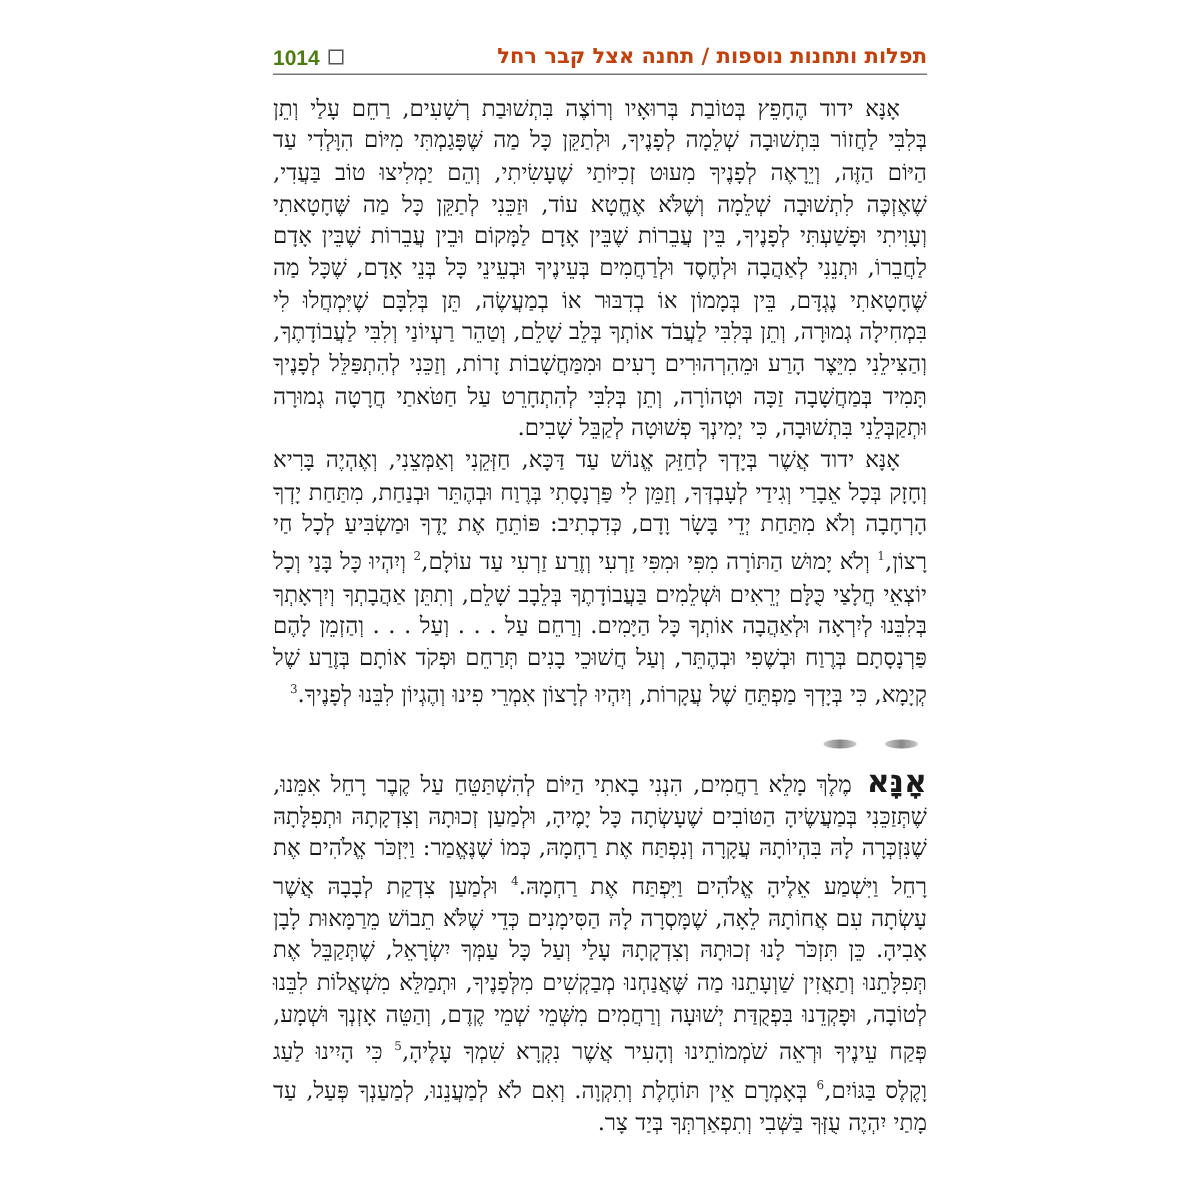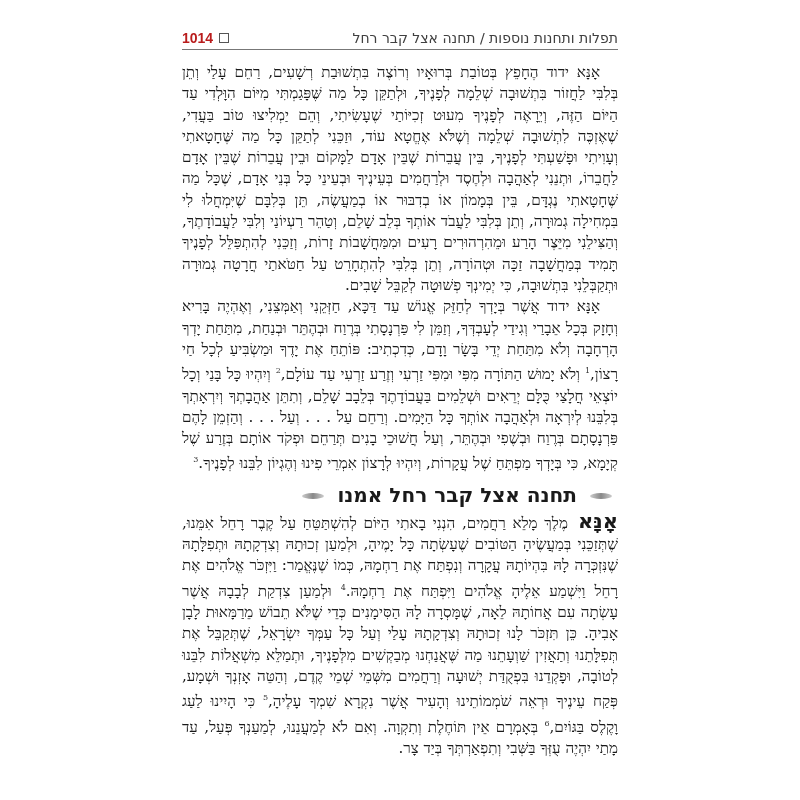--- a/index.html
+++ b/index.html
@@ -8,25 +8,25 @@
     position: absolute; left: 182px; top: 22px; width: 436px;
     direction: rtl; color: #1a1a1a;
     font-family: "DejaVu Serif", "Liberation Serif", serif;
   }
   .running-head {
     display: flex; justify-content: space-between; align-items: flex-end;
     height: 24px; border-bottom: 1.5px solid #777; padding-bottom: 3px;
   }
   .running-title {
     font-family: "DejaVu Sans", "Liberation Sans", sans-serif;
-    font-weight: normal; font-size: 14px; color: #404040;
+    font-weight: bold; font-size: 14px; color: #c2410c;
   }
   .folio {
     display: flex; align-items: center; gap: 6px;
-    font-family: "Liberation Sans", sans-serif; font-weight: bold; font-size: 14px; color: #b91c1c; justify-content: flex-end;
+    font-family: "Liberation Sans", sans-serif; font-weight: bold; font-size: 14px; color: #4d7c0f; justify-content: flex-end;
   }
   .folio-box { width: 8px; height: 8px; border: 1px solid #555; display: inline-block; }
   .body-text {
     margin-top: 12px; font-size: 15.2px; line-height: 21.3px; text-align: justify;
     text-align-last: right;
   }
   .para { margin: 0; text-indent: 18px; }
   .para + .para { margin-top: 0; }
   .sup { font-size: 8px; vertical-align: super; color: #333; }
   .section-heading {
@@ -55,19 +55,18 @@
     </span>
   </div>
 
   <div class="body-text">
     <p class="para"><span>אָנָּא ידוד הֶחָפֵץ בְּטוֹבַת בְּרוּאָיו וְרוֹצֶה בִּתְשׁוּבַת רְשָׁעִים, רַחֵם עָלַי וְתֵן בְּלִבִּי לַחֲזוֹר בִּתְשׁוּבָה שְׁלֵמָה לְפָנֶיךָ, וּלְתַקֵּן כָּל מַה שֶּׁפָּגַמְתִּי מִיּוֹם הִוָּלְדִי עַד הַיּוֹם הַזֶּה, וְיֵרָאֶה לְפָנֶיךָ מִעוּט זְכִיּוֹתַי שֶׁעָשִׂיתִי, וְהֵם יַמְלִיצוּ טוֹב בַּעֲדִי, שֶׁאֶזְכֶּה לִתְשׁוּבָה שְׁלֵמָה וְשֶׁלֹּא אֶחֱטָא עוֹד, וּזַכֵּנִי לְתַקֵּן כָּל מַה שֶּׁחָטָאתִי וְעָוִיתִי וּפָשַׁעְתִּי לְפָנֶיךָ, בֵּין עֲבֵרוֹת שֶׁבֵּין אָדָם לַמָּקוֹם וּבֵין עֲבֵרוֹת שֶׁבֵּין אָדָם לַחֲבֵרוֹ, וּתְנֵנִי לְאַהֲבָה וּלְחֶסֶד וּלְרַחֲמִים בְּעֵינֶיךָ וּבְעֵינֵי כָּל בְּנֵי אָדָם, שֶׁכָּל מַה שֶּׁחָטָאתִי נֶגְדָּם, בֵּין בְּמָמוֹן אוֹ בְדִבּוּר אוֹ בְמַעֲשֶׂה, תֵּן בְּלִבָּם שֶׁיִּמְחֲלוּ לִי בִּמְחִילָה גְמוּרָה, וְתֵן בְּלִבִּי לַעֲבֹד אוֹתְךָ בְּלֵב שָׁלֵם, וְטַהֵר רַעְיוֹנַי וְלִבִּי לַעֲבוֹדָתֶךָ, וְהַצִּילֵנִי מִיֵּצֶר הָרַע וּמֵהִרְהוּרִים רָעִים וּמִמַּחֲשָׁבוֹת זָרוֹת, וְזַכֵּנִי לְהִתְפַּלֵּל לְפָנֶיךָ תָּמִיד בְּמַחֲשָׁבָה זַכָּה וּטְהוֹרָה, וְתֵן בְּלִבִּי לְהִתְחָרֵט עַל חַטֹּאתַי חֲרָטָה גְמוּרָה וּתְקַבְּלֵנִי בִּתְשׁוּבָה, כִּי יְמִינְךָ פְשׁוּטָה לְקַבֵּל שָׁבִים.</span></p>
 
     <p class="para"><span>אָנָּא ידוד אֲשֶׁר בְּיָדְךָ לְחַזֵּק אֱנוֹשׁ עַד דַּכָּא, חַזְּקֵנִי וְאַמְּצֵנִי, וְאֶהְיֶה בָּרִיא וְחָזָק בְּכָל אֵבָרַי וְגִידַי לְעָבְדְּךָ, וְזַמֵּן לִי פַּרְנָסָתִי בְּרֶוַח וּבְהֶתֵּר וּבְנַחַת, מִתַּחַת יָדְךָ הָרְחָבָה וְלֹא מִתַּחַת יְדֵי בָּשָׂר וָדָם, כְּדִכְתִיב: פּוֹתֵחַ אֶת יָדֶךָ וּמַשְׂבִּיעַ לְכָל חַי רָצוֹן,</span><span class="sup">1</span><span> וְלֹא יָמוּשׁ הַתּוֹרָה מִפִּי וּמִפִּי זַרְעִי וְזֶרַע זַרְעִי עַד עוֹלָם,</span><span class="sup">2</span><span> וְיִהְיוּ כָּל בָּנַי וְכָל יוֹצְאֵי חֲלָצַי כֻּלָּם יְרֵאִים וּשְׁלֵמִים בַּעֲבוֹדָתֶךָ בְּלֵבָב שָׁלֵם, וְתִתֵּן אַהֲבָתְךָ וְיִרְאָתְךָ בְּלִבֵּנוּ לְיִרְאָה וּלְאַהֲבָה אוֹתְךָ כָּל הַיָּמִים. וְרַחֵם עַל . . . וְעַל . . . וְהַזְמֵן לָהֶם פַּרְנָסָתָם בְּרֶוַח וּבְשֶׁפִי וּבְהֶתֵּר, וְעַל חֲשׁוּכֵי בָנִים תְּרַחֵם וּפְקֹד אוֹתָם בְּזֶרַע שֶׁל קְיָמָא, כִּי בְּיָדְךָ מַפְתֵּחַ שֶׁל עֲקָרוֹת, וְיִהְיוּ לְרָצוֹן אִמְרֵי פִינוּ וְהֶגְיוֹן לִבֵּנוּ לְפָנֶיךָ.</span><span class="sup">3</span></p>
 
     <div class="section-heading">
       <span class="orn"></span>
-      <span>תחנה אצל קבר רחל אמנו</span>
       <span class="orn"></span>
     </div>
 
     <p class="para opening"><span class="opening-word">אָנָּא</span><span>מֶלֶךְ מָלֵא רַחֲמִים, הִנְנִי בָאתִי הַיּוֹם לְהִשְׁתַּטֵּחַ עַל קֶבֶר רָחֵל אִמֵּנוּ, שֶׁתְּזַכֵּנִי בְּמַעֲשֶׂיהָ הַטּוֹבִים שֶׁעָשְׂתָה כָּל יָמֶיהָ, וּלְמַעַן זְכוּתָהּ וְצִדְקָתָהּ וּתְפִלָּתָהּ שֶׁנִּזְכְּרָה לָהּ בִּהְיוֹתָהּ עֲקָרָה וְנִפְתַּח אֶת רַחְמָהּ, כְּמוֹ שֶׁנֶּאֱמַר: וַיִּזְכֹּר אֱלֹהִים אֶת רָחֵל וַיִּשְׁמַע אֵלֶיהָ אֱלֹהִים וַיִּפְתַּח אֶת רַחְמָהּ.</span><span class="sup">4</span><span> וּלְמַעַן צִדְקַת לְבָבָהּ אֲשֶׁר עָשְׂתָה עִם אֲחוֹתָהּ לֵאָה, שֶׁמָּסְרָה לָהּ הַסִּימָנִים כְּדֵי שֶׁלֹּא תֵבוֹשׁ מֵרַמָּאוּת לָבָן אָבִיהָ. כֵּן תִּזְכֹּר לָנוּ זְכוּתָהּ וְצִדְקָתָהּ עָלַי וְעַל כָּל עַמְּךָ יִשְׂרָאֵל, שֶׁתְּקַבֵּל אֶת תְּפִלָּתֵנוּ וְתַאֲזִין שַׁוְעָתֵנוּ מַה שֶּׁאֲנַחְנוּ מְבַקְשִׁים מִלְּפָנֶיךָ, וּתְמַלֵּא מִשְׁאֲלוֹת לִבֵּנוּ לְטוֹבָה, וּפָקְדֵנוּ בִּפְקֻדַּת יְשׁוּעָה וְרַחֲמִים מִשְּׁמֵי שְׁמֵי קֶדֶם, וְהַטֵּה אָזְנְךָ וּשְׁמָע, פְּקַח עֵינֶיךָ וּרְאֵה שֹׁמְמוֹתֵינוּ וְהָעִיר אֲשֶׁר נִקְרָא שִׁמְךָ עָלֶיהָ,</span><span class="sup">5</span><span> כִּי הָיִינוּ לַעַג וָקֶלֶס בַּגּוֹיִם,</span><span class="sup">6</span><span> בְּאָמְרָם אֵין תּוֹחֶלֶת וְתִקְוָה. וְאִם לֹא לְמַעֲנֵנוּ, לְמַעַנְךָ פְּעַל, עַד מָתַי יִהְיֶה עֻזְּךָ בַּשְּׁבִי וְתִפְאַרְתְּךָ בְּיַד צָר.</span></p>
   </div>
 </div>
 
 </body></html>

